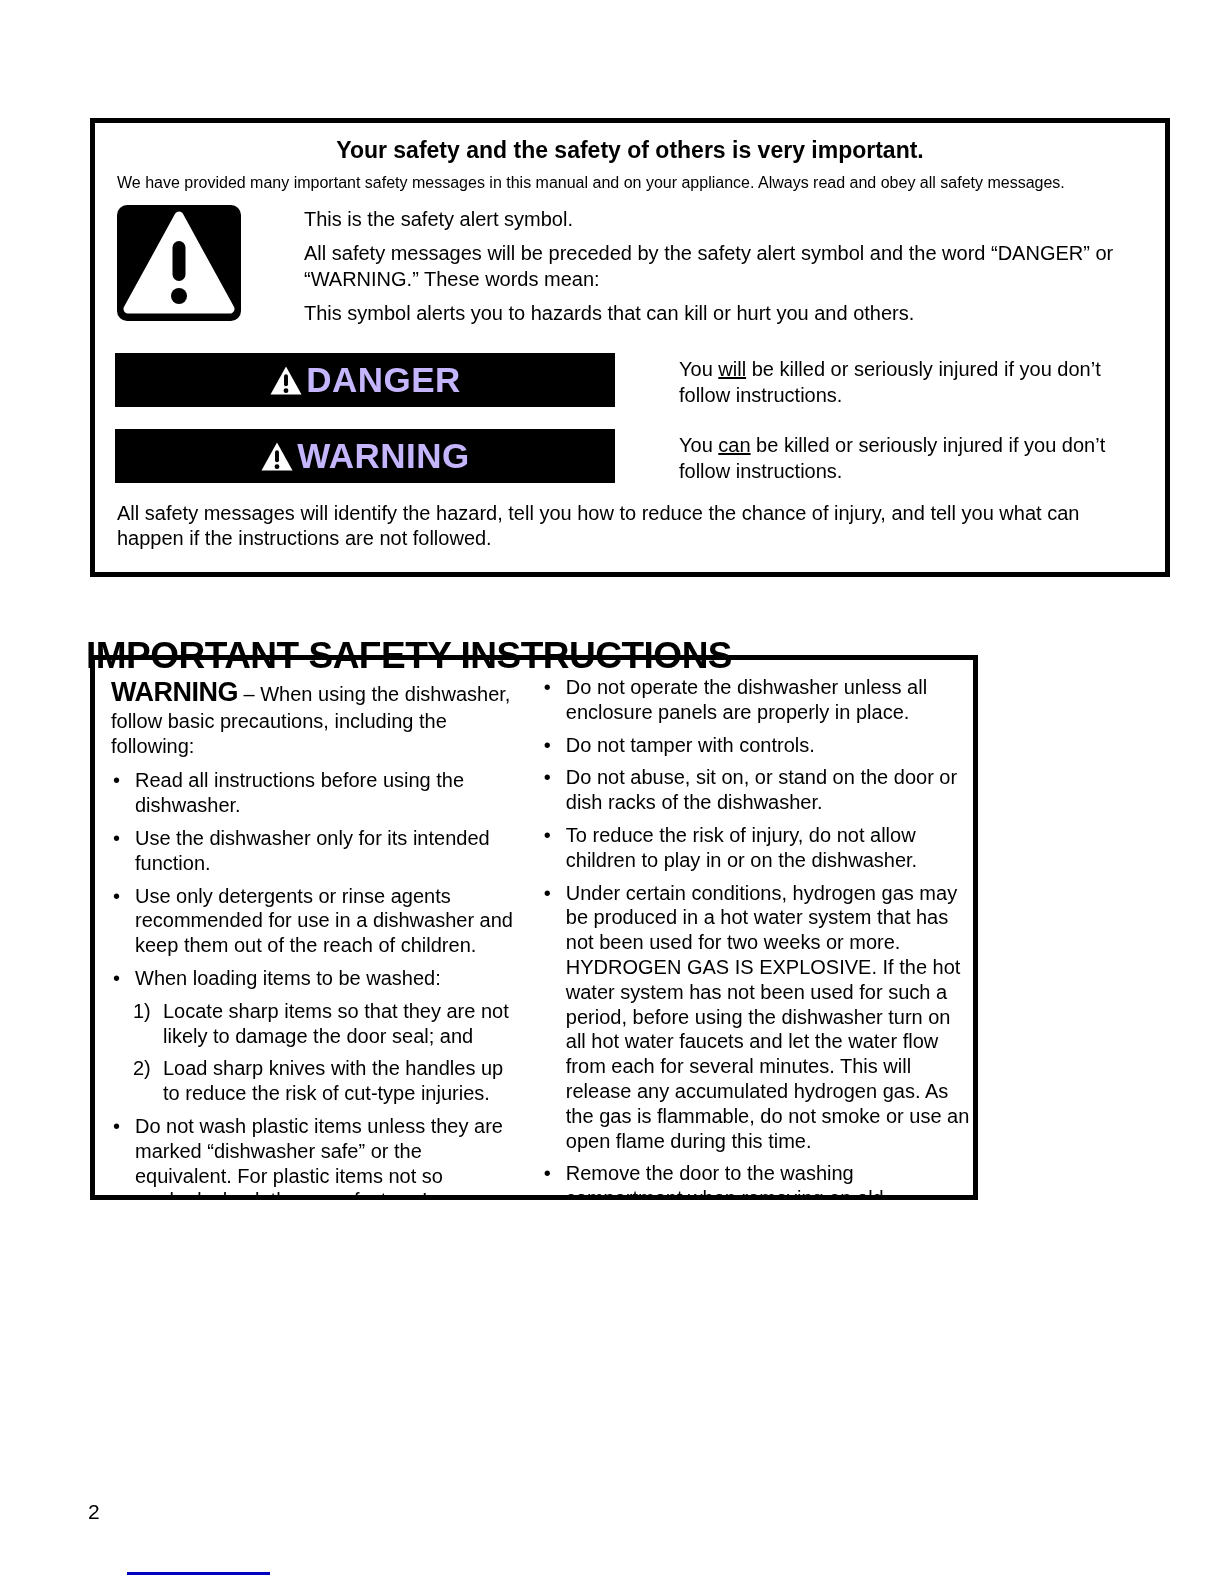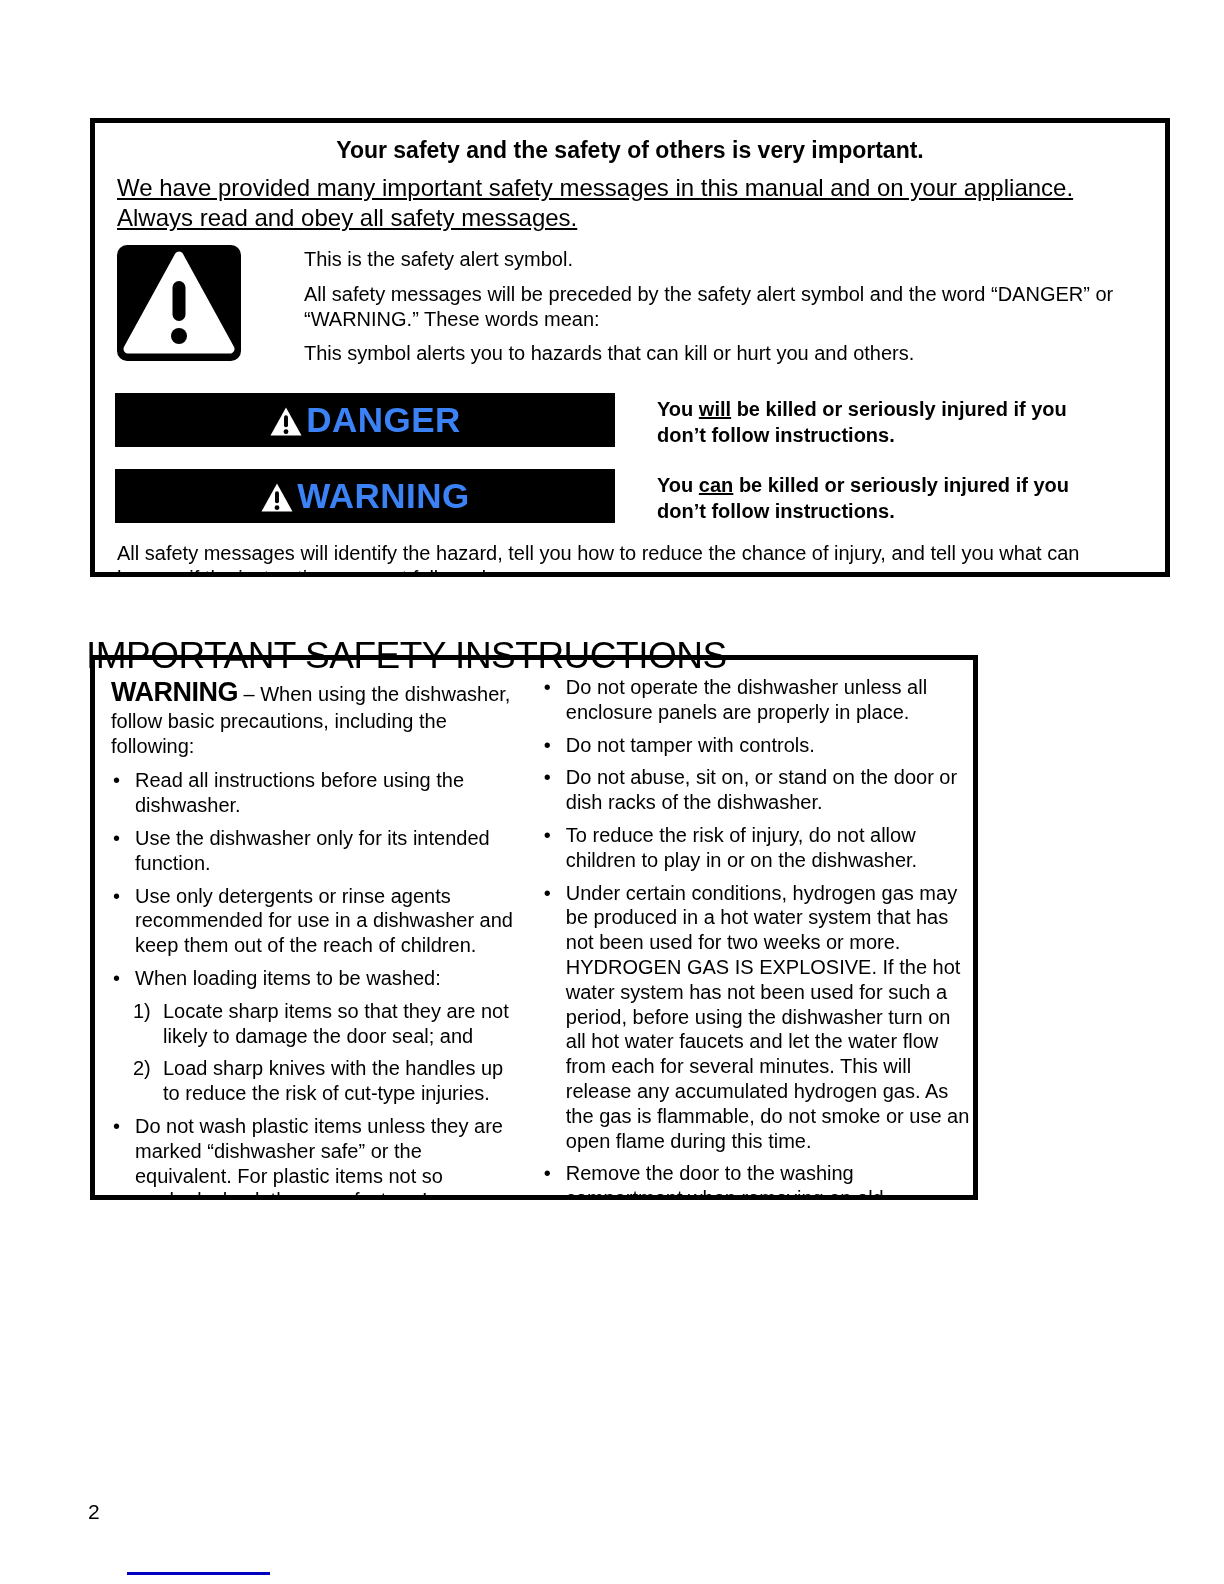--- a/index.html
+++ b/index.html
@@ -5,36 +5,36 @@
   html,body{margin:0;padding:0;background:#fff;}
   body{font-family:"Liberation Sans",sans-serif;color:#000;}
   .page{position:relative;width:1224px;height:1584px;background:#fff;overflow:hidden;}
 
   .doc-title{position:absolute;left:86px;top:38px;font-size:48px;font-weight:bold;letter-spacing:-1.5px;}
 
   
   .safety-box{position:absolute;left:90px;top:118px;width:1080px;height:459px;
     border:5px solid #000;box-sizing:border-box;overflow:hidden;}
   .sb-heading{text-align:center;font-weight:bold;font-size:23px;margin-top:14px;}
-  .sb-intro{font-size:24px;line-height:1.26;margin:9px 22px 0 22px;text-decoration:underline;}
+  .sb-intro{font-size:16px;line-height:1.26;margin:9px 22px 0 22px;}
   .symbol-row{display:flex;margin:12px 22px 0 22px;gap:37px;}
   .alert-badge{flex:0 0 124px;}
   .symbol-text{margin-left:26px;font-size:20px;line-height:1.26;padding-top:2px;}
   .symbol-text p{margin:0 0 9px 0;}
   .signal-row{display:flex;align-items:flex-start;margin:18px 0 0 20px;}
-  .signal-banner{width:500px;height:54px;background:#000;color:#3b82f6;
+  .signal-banner{width:500px;height:54px;background:#000;color:#c4b5fd;
     display:flex;align-items:center;justify-content:center;
     font-weight:bold;font-size:35px;letter-spacing:0.5px;}
   .signal-banner svg{margin-right:3px;position:relative;top:1px;}
-  .signal-desc{width:450px;margin-left:42px;font-weight:bold;font-size:20px;line-height:1.3;padding-top:3px;}
+  .signal-desc{width:450px;margin-left:64px;font-weight:normal;font-size:20px;line-height:1.3;padding-top:3px;}
   .uword{text-decoration:underline;}
   .sb-footer{font-size:20px;line-height:1.26;margin:17px 22px 0 22px;}
 
   
-  .section-heading{position:absolute;left:86px;top:604px;font-size:37px;font-weight:normal;letter-spacing:-0.5px;text-align:right;}
+  .section-heading{position:absolute;left:86px;top:604px;font-size:37px;font-weight:bold;letter-spacing:-0.5px;text-align:right;}
 
   
   .instructions-box{position:absolute;left:90px;top:655px;width:888px;height:545px;
     border:5px solid #000;box-sizing:border-box;overflow:hidden;}
   .cols{display:flex;padding:15px 0 0 16px;}
   .col-left{width:500px;}
   .col-right{width:530px;margin-left:24px;}
   .warn-lead{font-size:20px;line-height:1.26;margin-bottom:9px;}
   .warn-lead .warn-word{font-size:27px;font-weight:bold;letter-spacing:-0.5px;}
   .blist{margin:0;padding:0;list-style:none;}

